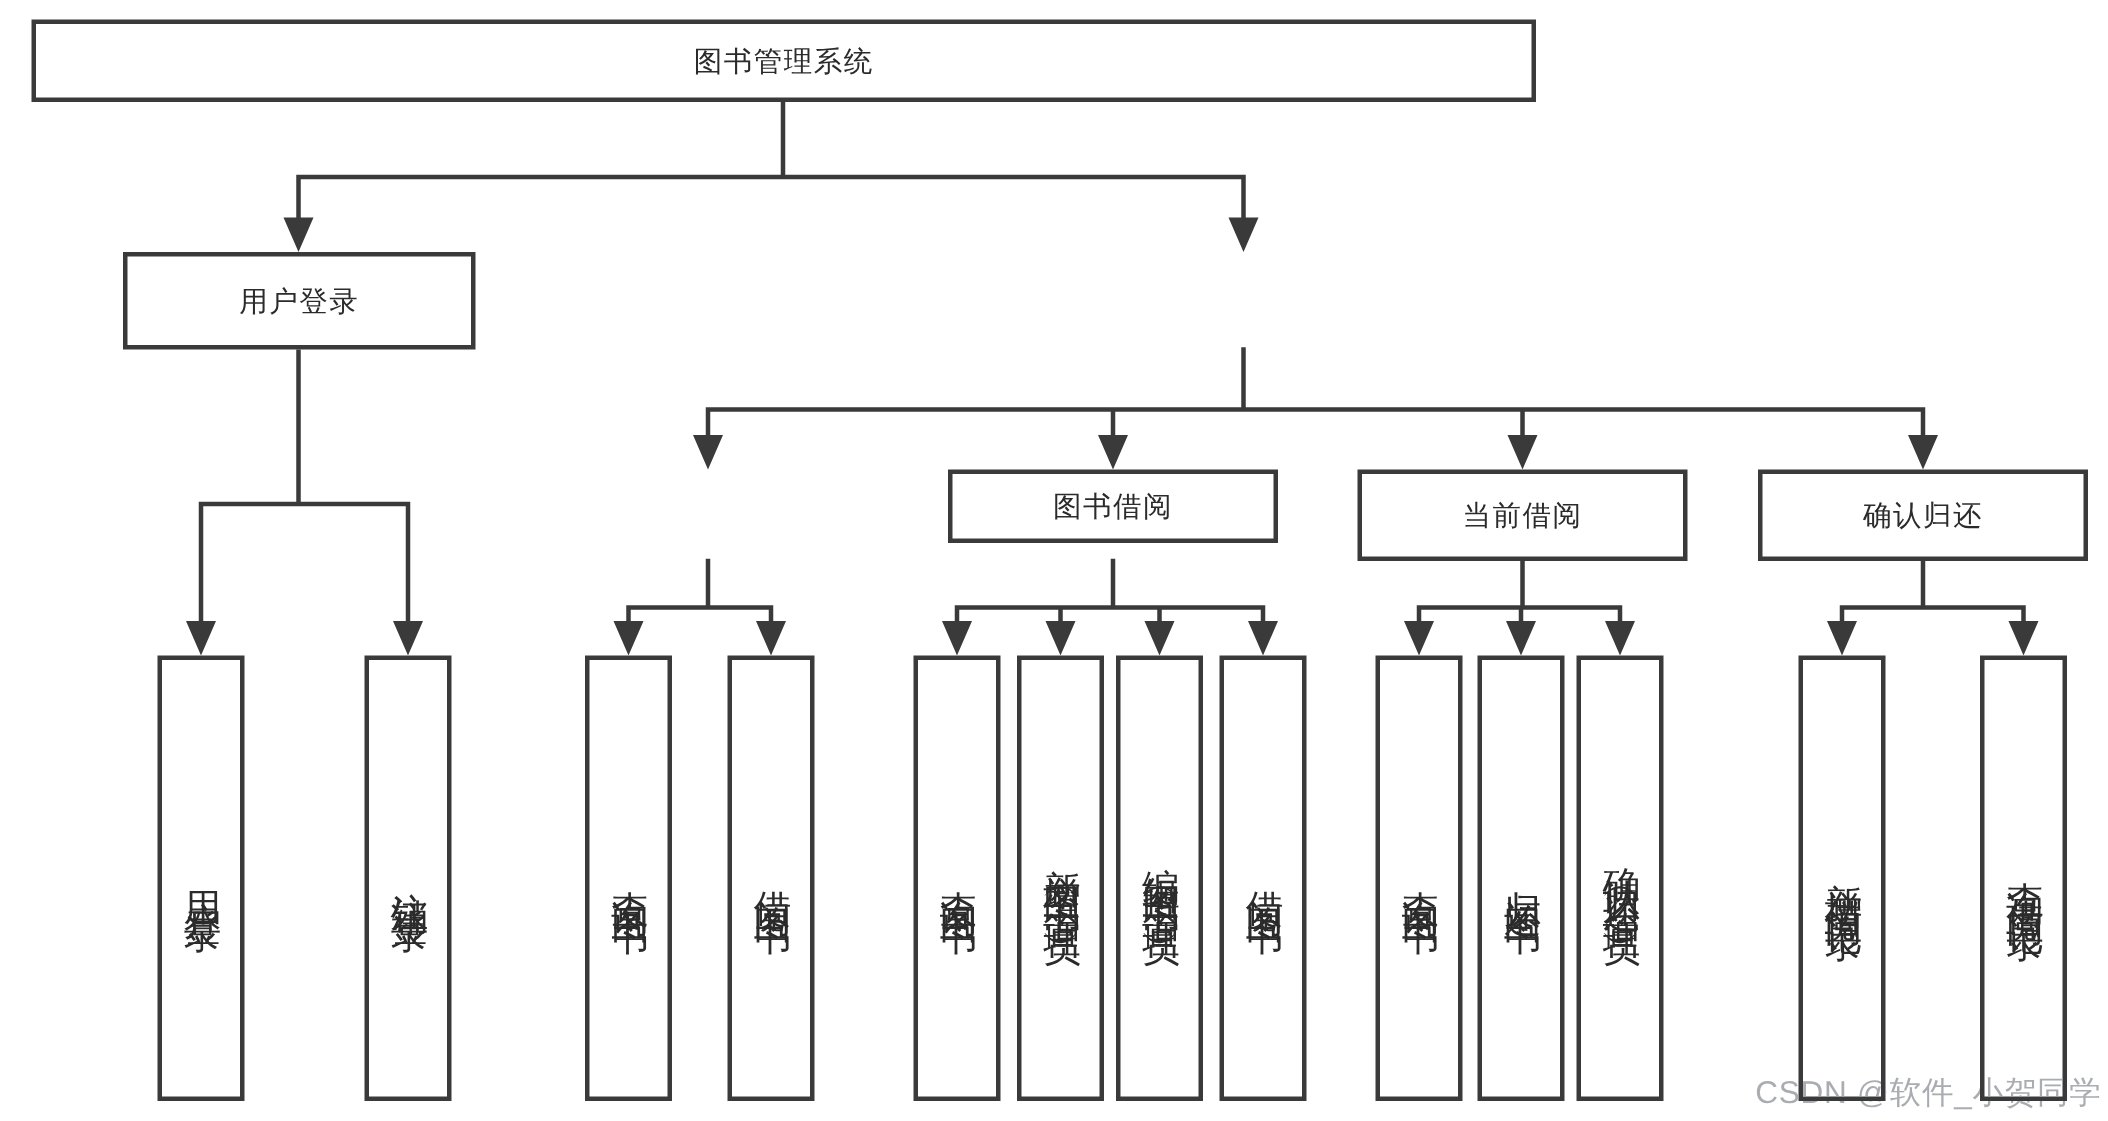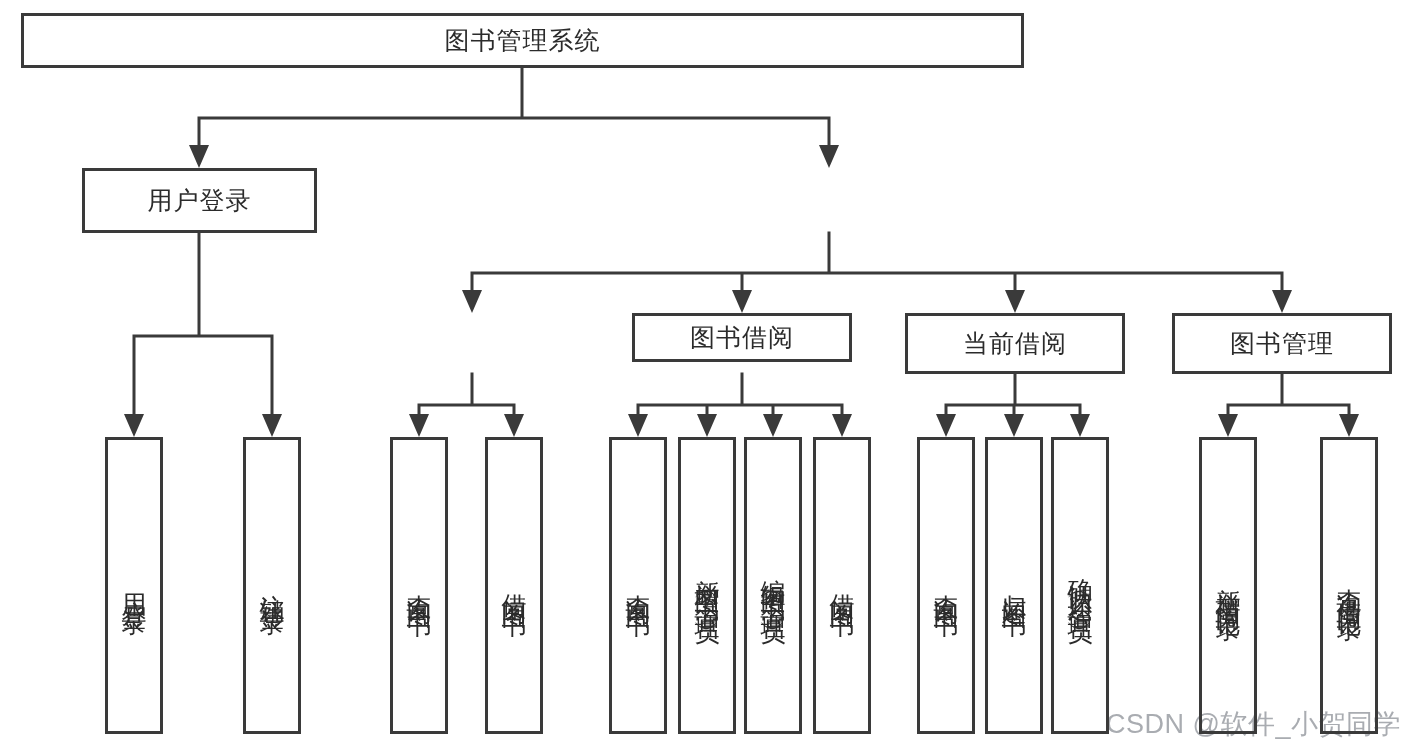--- a/index.html
+++ b/index.html
@@ -6,28 +6,28 @@
   .stage{
     position:relative;width:1405px;height:747px;background:#ffffff;overflow:hidden;
     font-family:"Liberation Sans","DejaVu Sans",sans-serif;
   }
   .stage svg{position:absolute;left:0;top:0;}
   .node{
     position:absolute;box-sizing:border-box;background:#ffffff;
     border:3px solid #3a3a3a;display:flex;align-items:center;justify-content:center;
     color:#2b2b2b;z-index:2;
   }
-  .node.h span{font-size:25px;letter-spacing:1px;white-space:nowrap;text-align:center;}
+  .node.h span{font-size:19px;letter-spacing:1px;white-space:nowrap;text-align:center;}
   .node.v span{
     writing-mode:vertical-lr;-webkit-writing-mode:vertical-lr;
     font-size:25px;letter-spacing:6px;line-height:1;white-space:nowrap;
   }
   .watermark{
     position:absolute;right:4px;bottom:5px;z-index:5;
-    font-size:27px;letter-spacing:0.5px;color:#a9acb1;
+    font-size:21px;letter-spacing:0.5px;color:#a9acb1;
     mix-blend-mode:darken;white-space:nowrap;
   }
 </style>
 </head>
 <body>
 
 <div class="stage">
 
   <svg width="1405" height="747" viewBox="0 0 1405 747">
     <path d="M522 68 V118 M199 118 H829 M199 118 V148 M829 118 V148
@@ -57,21 +57,21 @@
     <span>用户登录</span>
   </div>
 
   <div class="node h" style="left:632px;top:313px;width:220px;height:49px">
     <span>图书借阅</span>
   </div>
   <div class="node h" style="left:905px;top:313px;width:220px;height:61px">
     <span>当前借阅</span>
   </div>
   <div class="node h" style="left:1172px;top:313px;width:220px;height:61px">
-    <span>图书管理</span>
+    <span>确认归还</span>
   </div>
 
   <div class="node v" style="left:105px;top:437px;width:58px;height:297px">
     <span>用户登录</span>
   </div>
   <div class="node v" style="left:243px;top:437px;width:58px;height:297px">
     <span>注销登录</span>
   </div>
   <div class="node v" style="left:390px;top:437px;width:58px;height:297px">
     <span>查询图书</span>

